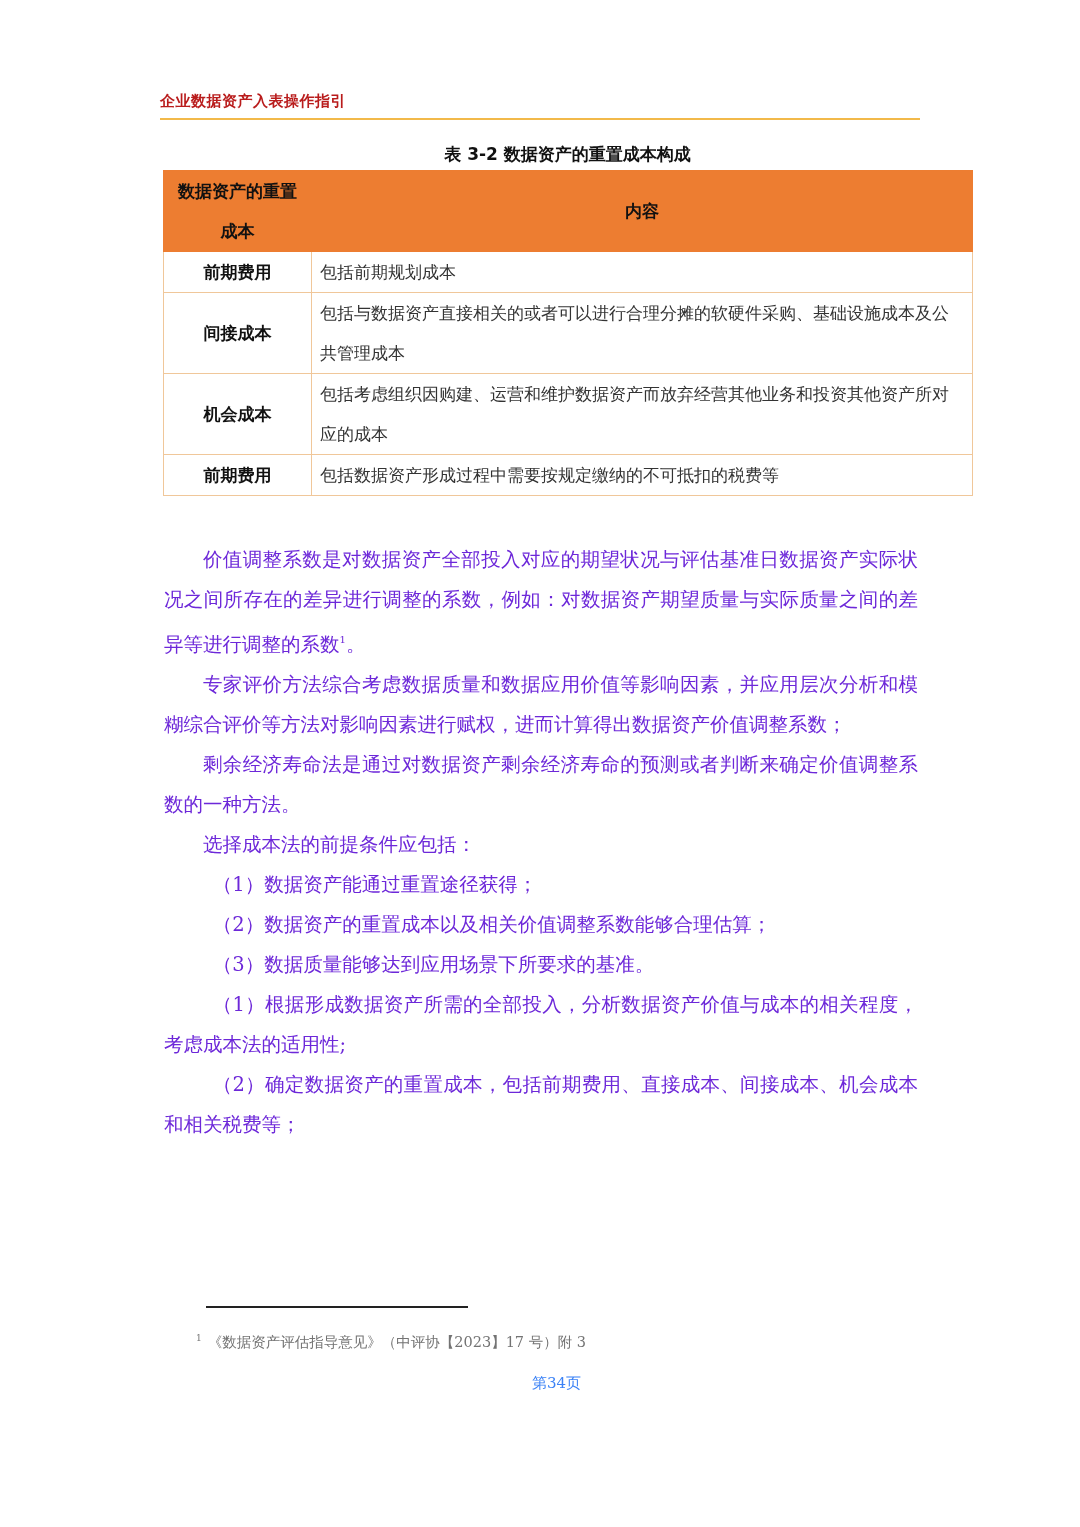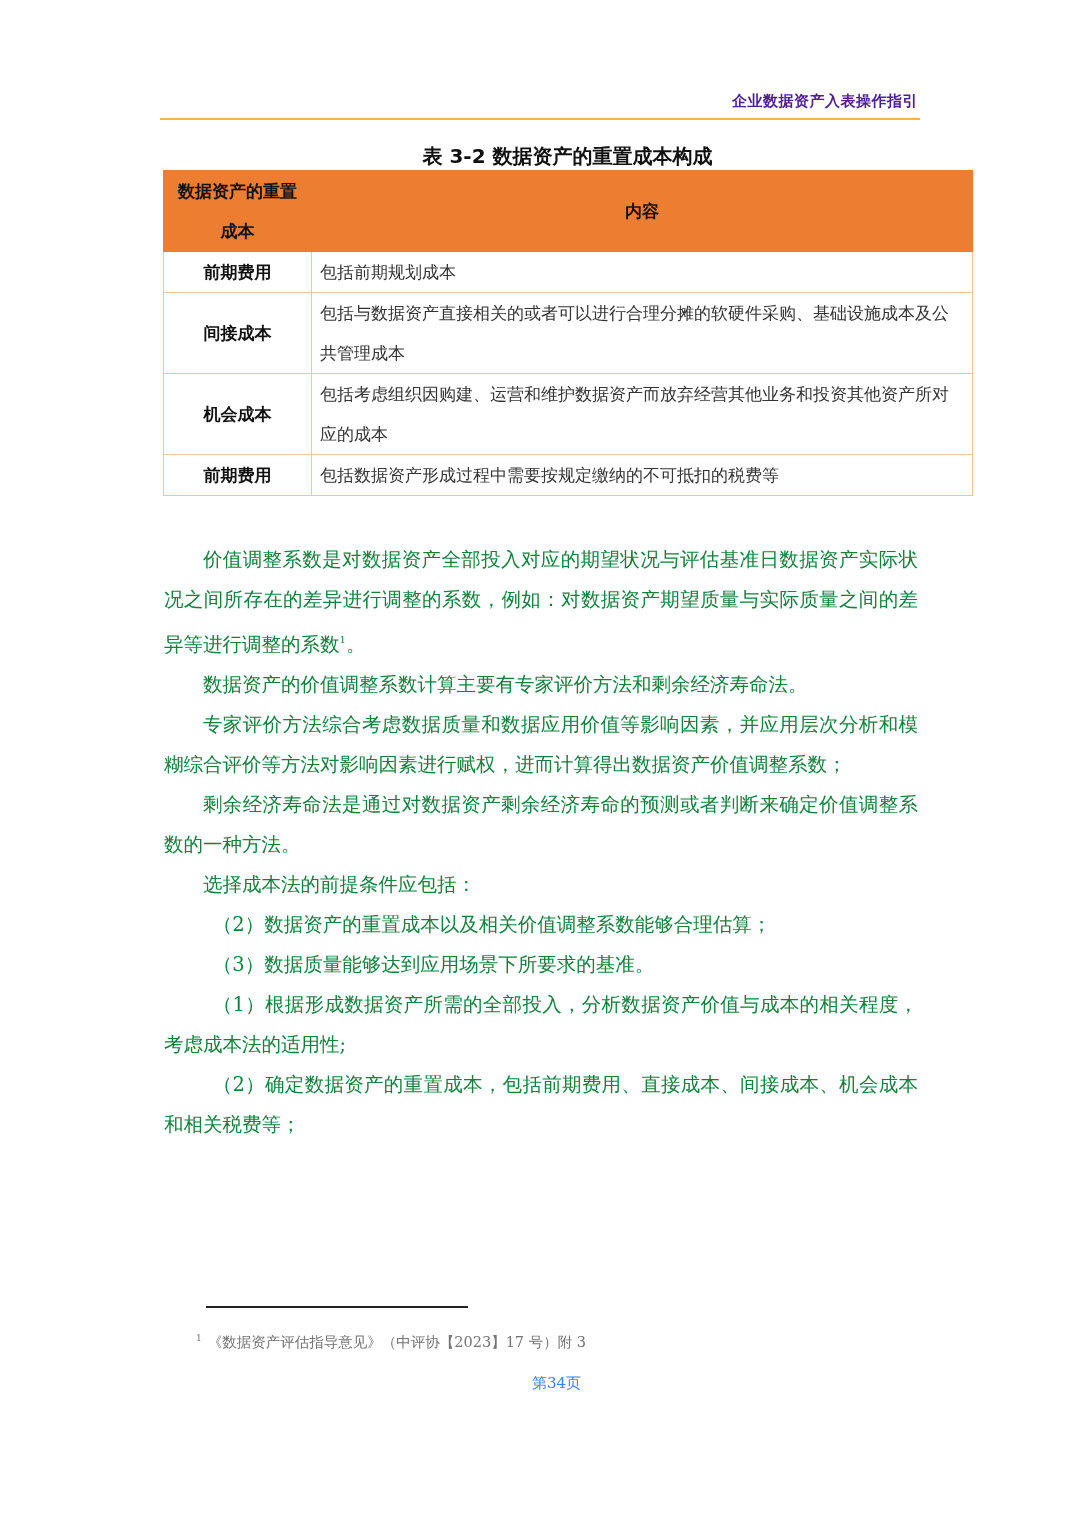--- a/index.html
+++ b/index.html
@@ -3,31 +3,31 @@
 <meta charset="utf-8">
 <style>
   html, body { margin: 0; padding: 0; background: #ffffff; }
   body {
     width: 1080px; height: 1527px; position: relative; overflow: hidden;
     font-family: "DejaVu Serif", "Liberation Serif", serif;
     color: #222;
   }
   .running-header {
     position: absolute; left: 160px; top: 92px; width: 758px;
-    text-align: right; font-family: "DejaVu Sans", "Liberation Sans", sans-serif;
-    font-size: 15px; font-weight: bold; color: #4c1d95; letter-spacing: 0.5px;
+    font-family: "DejaVu Sans", "Liberation Sans", sans-serif;
+    font-size: 15px; font-weight: bold; color: #b91c1c; letter-spacing: 0.5px;
   }
   .header-rule {
     position: absolute; left: 160px; top: 118px; width: 760px; height: 2px;
     background: #f2b94a;
   }
   .table-caption {
     position: absolute; left: 160px; top: 143px; width: 815px; text-align: center;
     font-family: "DejaVu Sans", "Liberation Sans", sans-serif;
-    font-size: 20px; font-weight: bold; color: #111;
+    font-size: 17px; font-weight: bold; color: #111;
   }
   table.cost-table {
     position: absolute; left: 163px; top: 170px; width: 810px;
     border-collapse: collapse; table-layout: fixed;
   }
   .cost-table td, .cost-table th {
     border: 1.5px solid #f0c79a; padding: 0;
   }
   .cost-table col.c1 { width: 148px; }
   .cost-table thead th {
@@ -41,21 +41,21 @@
     font-family: "DejaVu Sans", "Liberation Sans", sans-serif;
     font-size: 17px; color: #111; margin-top: 8px;
   }
   .cost-table td.desc {
     padding: 0 8px; font-size: 17px; line-height: 40px; color: #333;
   }
   .cost-table tr.r1 td { height: 40px; }
   .cost-table tr.r2 td { height: 80px; }
   .body-text {
     position: absolute; left: 164px; top: 540px; width: 754px;
-    font-size: 19.5px; line-height: 40px; color: #15803d; text-align: justify;
+    font-size: 19.5px; line-height: 40px; color: #6d28d9; text-align: justify;
   }
   .body-text p { margin: 0; }
   .indent { text-indent: 2em; }
   sup { font-size: 10px; vertical-align: 8px; }
   .footnote-rule {
     position: absolute; left: 206px; top: 1306px; width: 262px; height: 2px; background: #222;
   }
   .footnote {
     position: absolute; left: 196px; top: 1333px; font-size: 14.5px; color: #737373;
   }
@@ -98,24 +98,24 @@
     </tr>
     <tr class="r1">
       <td class="name">前期费用</td>
       <td class="desc">包括数据资产形成过程中需要按规定缴纳的不可抵扣的税费等</td>
     </tr>
   </tbody>
 </table>
 
 <div class="body-text">
   <p class="indent"><span>价值调整系数是对数据资产全部投入对应的期望状况与评估基准日数据资产实际状况之间所存在的差异进行调整的系数，例如：对数据资产期望质量与实际质量之间的差异等进行调整的系数</span><sup>1</sup><span>。</span></p>
-  <p class="indent">数据资产的价值调整系数计算主要有专家评价方法和剩余经济寿命法。</p>
   <p class="indent">专家评价方法综合考虑数据质量和数据应用价值等影响因素，并应用层次分析和模糊综合评价等方法对影响因素进行赋权，进而计算得出数据资产价值调整系数；</p>
   <p class="indent">剩余经济寿命法是通过对数据资产剩余经济寿命的预测或者判断来确定价值调整系数的一种方法。</p>
   <p class="indent">选择成本法的前提条件应包括：</p>
+  <p class="indent" style="text-indent:2.5em">（1）数据资产能通过重置途径获得；</p>
   <p class="indent" style="text-indent:2.5em">（2）数据资产的重置成本以及相关价值调整系数能够合理估算；</p>
   <p class="indent" style="text-indent:2.5em">（3）数据质量能够达到应用场景下所要求的基准。</p>
   <p class="indent" style="text-indent:2.5em">（1）根据形成数据资产所需的全部投入，分析数据资产价值与成本的相关程度，考虑成本法的适用性;</p>
   <p class="indent" style="text-indent:2.5em">（2）确定数据资产的重置成本，包括前期费用、直接成本、间接成本、机会成本和相关税费等；</p>
 </div>
 
 <div class="footnote-rule"></div>
 <div class="footnote">
   <sup>1</sup><span>《数据资产评估指导意见》（中评协【2023】17 号）附 3</span>
 </div>

